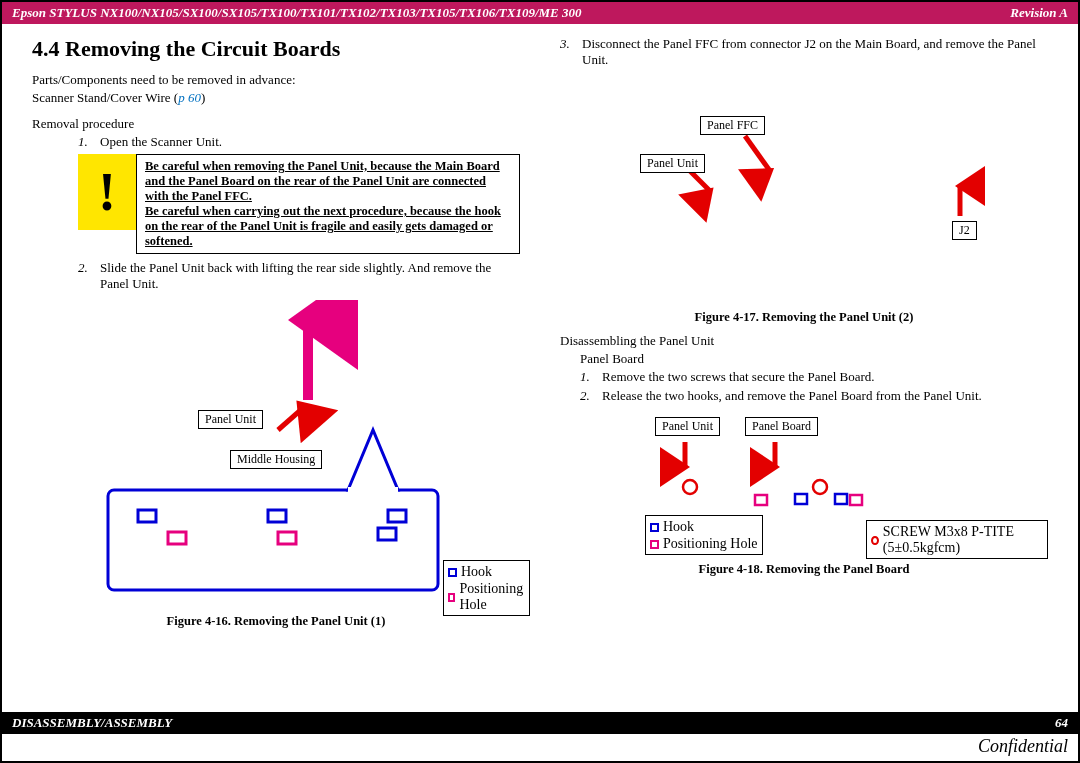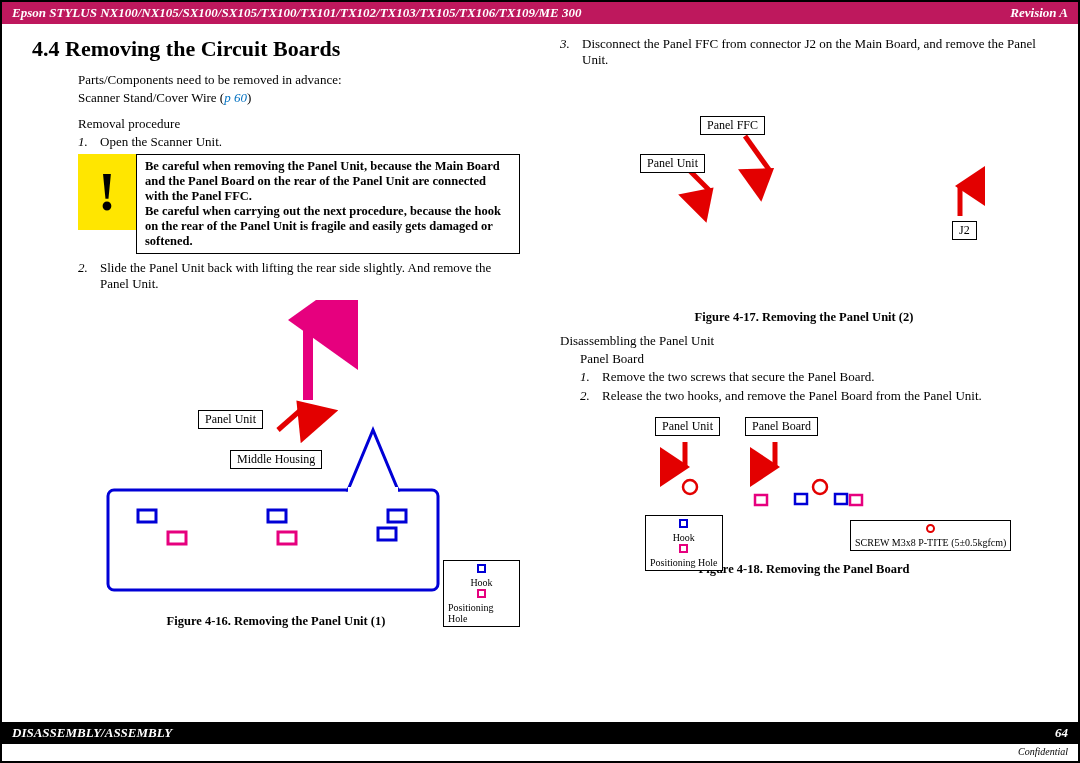--- a/index.html
+++ b/index.html
@@ -3,38 +3,38 @@
 <meta charset="utf-8">
 <style>
   * { box-sizing: border-box; margin: 0; padding: 0; }
   body { font-family: "Times New Roman", Times, serif; background: #fff; width: 1080px; height: 763px; position: relative; }
   .page { border: 2px solid #000; width: 1080px; height: 763px; position: relative; padding: 0; }
   .topbar { background: #be185d; color: #fff; font-weight: bold; font-style: italic; display: flex; justify-content: space-between; padding: 3px 10px; font-size: 13px; }
   .bottombar { position: absolute; bottom: 0; left: 0; right: 0; }
   .bottombar-row { background: #000; color: #fff; font-weight: bold; font-style: italic; display: flex; justify-content: space-between; padding: 3px 10px; font-size: 13px; }
   .bottombar-row .center { position: absolute; left: 0; right: 0; text-align: center; }
   .bottombar-row span { position: relative; z-index: 1; }
-  .confidential { text-align: right; font-style: italic; font-size: 10px; padding: 2px 10px 4px; }
+  .confidential { text-align: right; font-style: italic; font-size: 18px; padding: 2px 10px 4px; }
   .content { display: flex; padding: 12px 30px 100px; gap: 40px; font-size: 13px; }
   .col { flex: 1; }
   h1 { font-size: 22px; font-weight: bold; margin-bottom: 10px; }
   h2 { font-size: 17px; font-weight: bold; margin-bottom: 6px; }
-  .para { margin-left: 46px; margin-bottom: 2px; }
+  .para { margin-bottom: 2px; }
   .linkref { color: #0070c0; font-style: italic; }
   ol { list-style: none; margin-left: 46px; }
   ol li { display: flex; margin-bottom: 3px; }
   ol li .num { font-style: italic; width: 22px; flex-shrink: 0; }
   ol li .txt { flex: 1; }
   .warning { display: flex; margin: 4px 0 6px 46px; }
   .warn-icon { width: 58px; height: 76px; background: #ffe600; display: flex; align-items: center; justify-content: center; font-size: 54px; font-weight: bold; color: #000; flex-shrink: 0; }
-  .warn-text { border: 1px solid #000; padding: 4px 8px; font-weight: bold; font-size: 12.5px; flex: 1; }
+  .warn-text { border: 1px solid #000; padding: 4px 8px; font-weight: bold; font-size: 12.5px; flex: 1; text-decoration: underline; }
   .figcap { text-align: center; font-weight: bold; font-size: 12.5px; margin-top: 4px; }
   .diagram { position: relative; margin-top: 8px; }
   .boxlabel { border: 1px solid #000; background: #fff; padding: 1px 6px; font-size: 12px; display: inline-block; }
-  .legend-row { display: flex; align-items: center; gap: 4px; font-size: 10px; margin-top: 1px; flex-direction: column; }
+  .legend-row { display: flex; align-items: center; gap: 4px; font-size: 14px; margin-top: 1px; }
   .sq { width: 9px; height: 9px; border: 2px solid; display: inline-block; }
   .circ { width: 9px; height: 9px; border: 2px solid; border-radius: 50%; display: inline-block; }
   svg { display: block; }
   .subhead { margin-left: 46px; margin-top: 8px; margin-bottom: 2px; }
 </style>
 </head>
 <body>
 
 <div class="page">
   <div class="topbar">
@@ -182,21 +182,21 @@
         <div style="position:absolute; top:103px; left:85px; border:1px solid #000; padding:2px 4px; background:#fff;">
           <div class="legend-row">
               <span class="sq" style="border-color:#0000d6;"></span>
               <span>Hook</span>
             </div>
           <div class="legend-row">
               <span class="sq" style="border-color:#e6007e;"></span>
               <span>Positioning Hole</span>
             </div>
         </div>
-        <div style="position:absolute; top:108px; left:290px; border:1px solid #000; padding:2px 4px; background:#fff;">
+        <div style="position:absolute; top:108px; left:306px; border:1px solid #000; padding:2px 4px; background:#fff;">
           <div class="legend-row">
               <span class="circ" style="border-color:#e30000;"></span>
               <span>SCREW M3x8 P-TITE (5±0.5kgfcm)</span>
             </div>
         </div>
       </div>
       <div class="figcap" style="margin-top:0;">Figure 4-18.  Removing the Panel Board</div>
     </div>
   </div>
 

